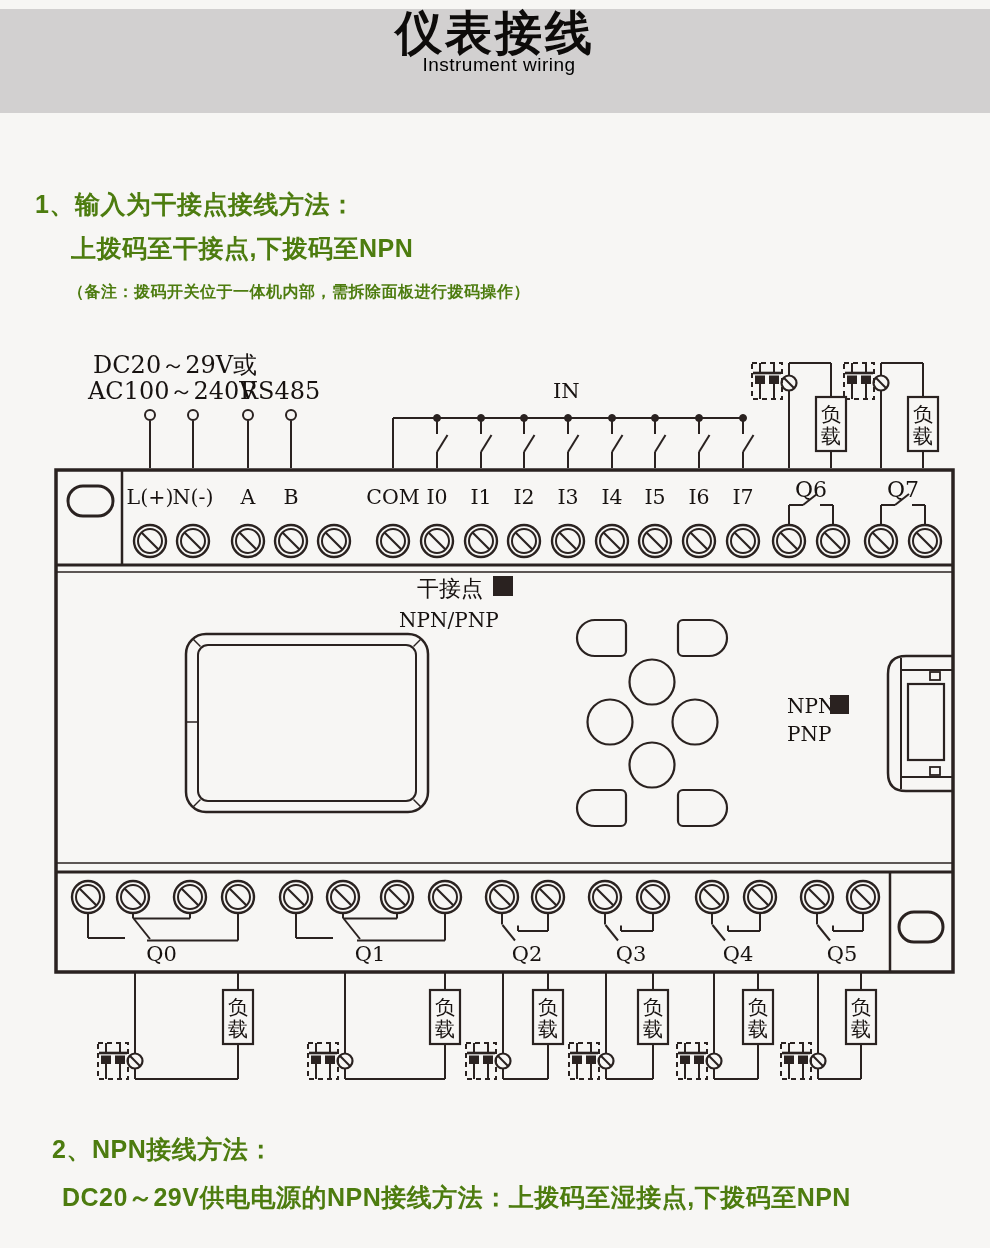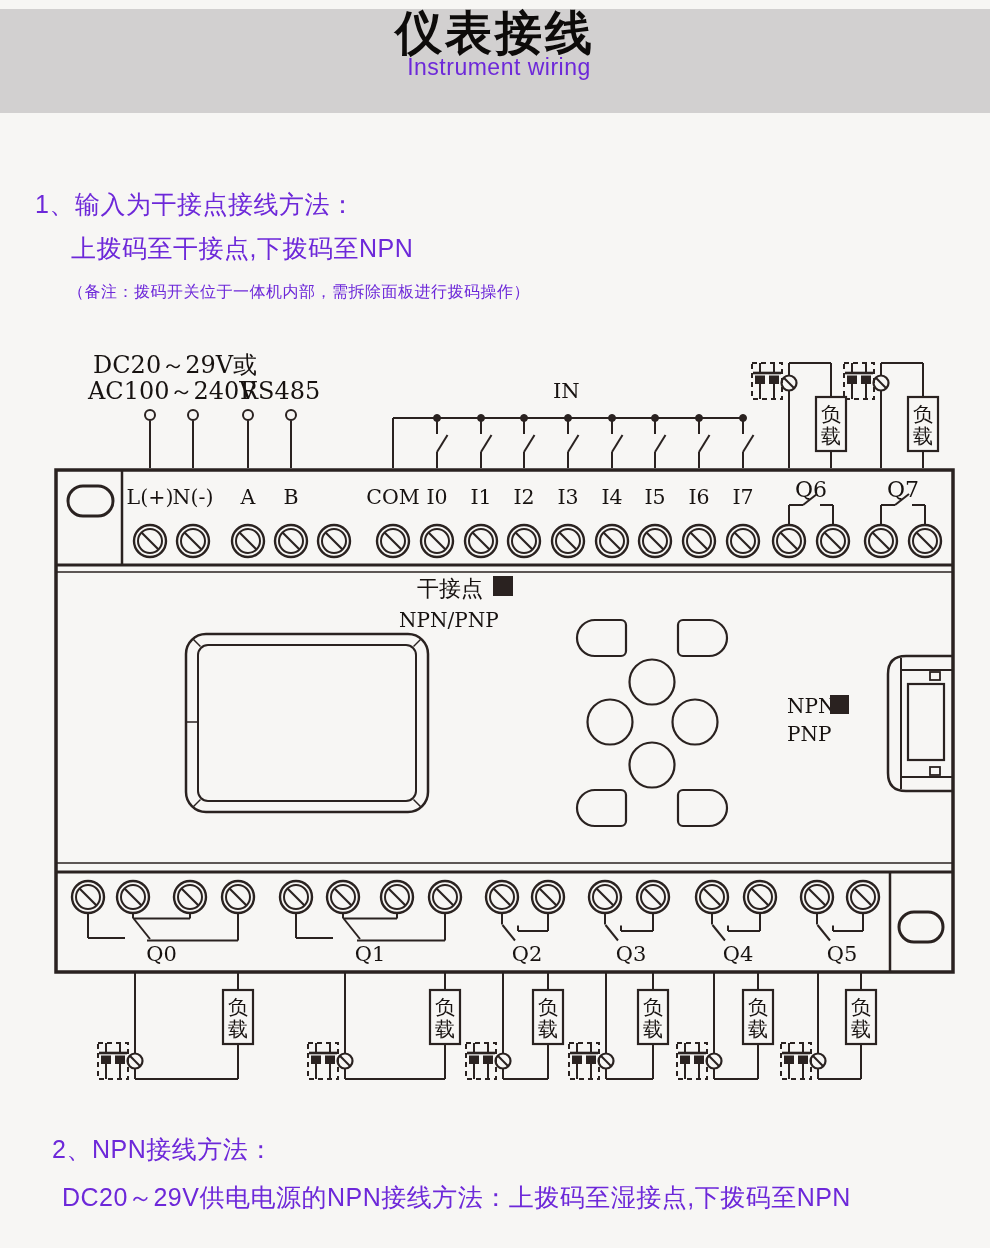--- a/index.html
+++ b/index.html
@@ -14,24 +14,24 @@
   }
   .header-band{
     position:absolute;left:0;top:9px;width:990px;height:104px;
     background:#d2d0d0;
     display:flex;flex-direction:column;align-items:center;justify-content:flex-start;
   }
   .page-title{
     font-size:47px;font-weight:700;color:#0d0b0a;letter-spacing:3px;line-height:1;
   }
   .page-subtitle{
-    font-size:23px;font-weight:500;color:#6d28d9;margin-top:-2px;letter-spacing:0.5px;margin-left:8px;
+    font-size:19px;font-weight:500;color:#000000;margin-top:-2px;letter-spacing:0.5px;margin-left:8px;
   }
   .txt{
-    position:absolute;color:#6d28d9;font-weight:400;white-space:nowrap;
+    position:absolute;color:#4d7c0f;font-weight:700;white-space:nowrap;
     letter-spacing:0.5px;
   }
   #svg-diagram{position:absolute;left:0;top:0;}
   .dlabel{
     font-family:"DejaVu Serif","Liberation Serif",serif;
     fill:#171210;font-weight:400;
   }
 </style>
 </head>
 <body>

